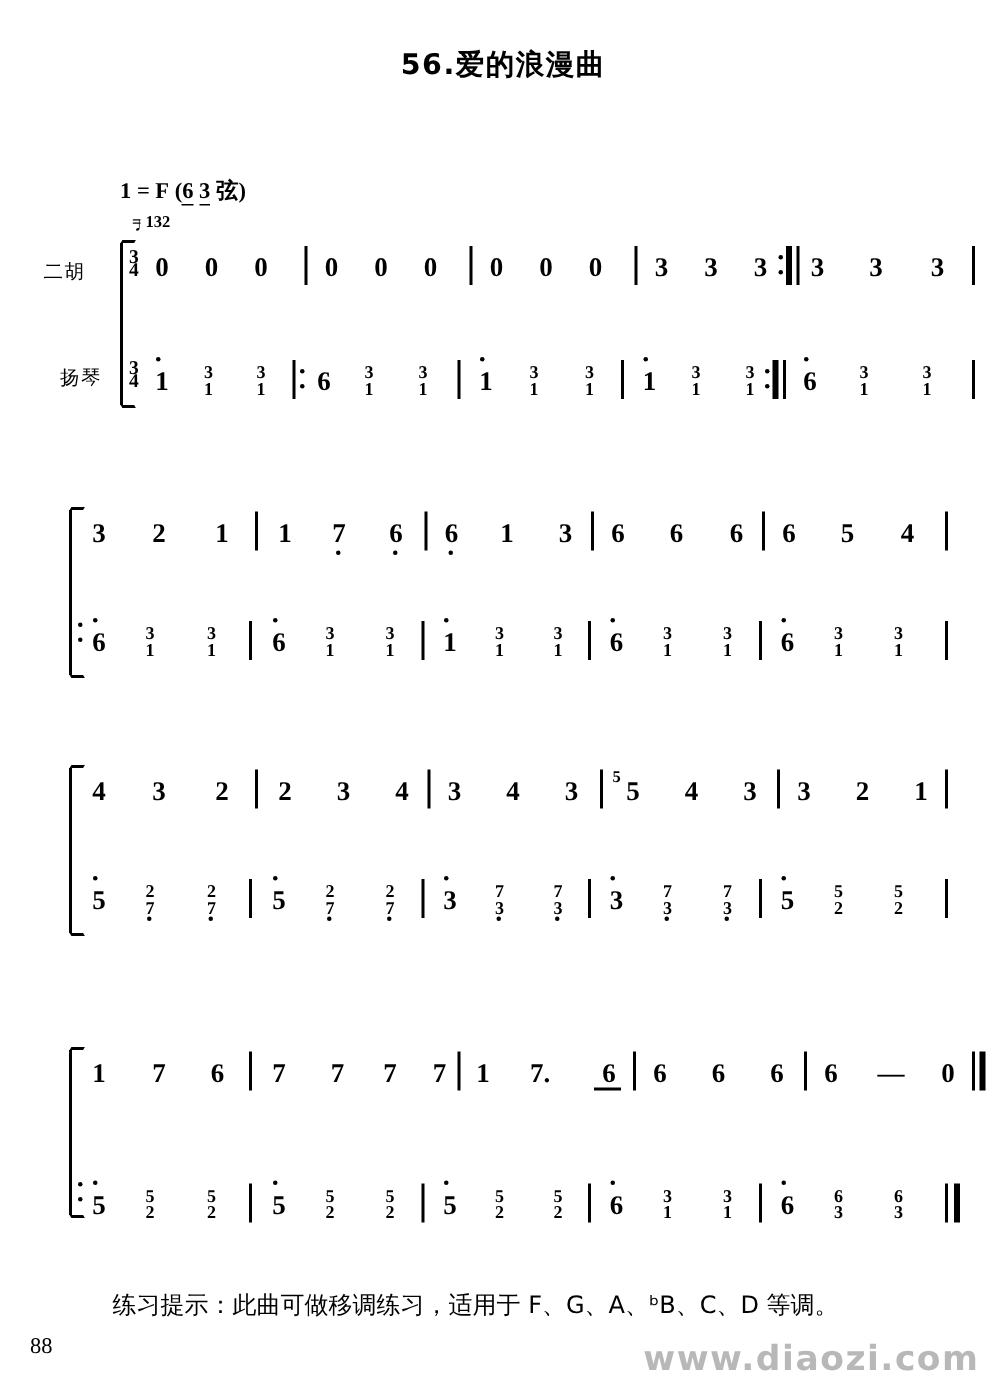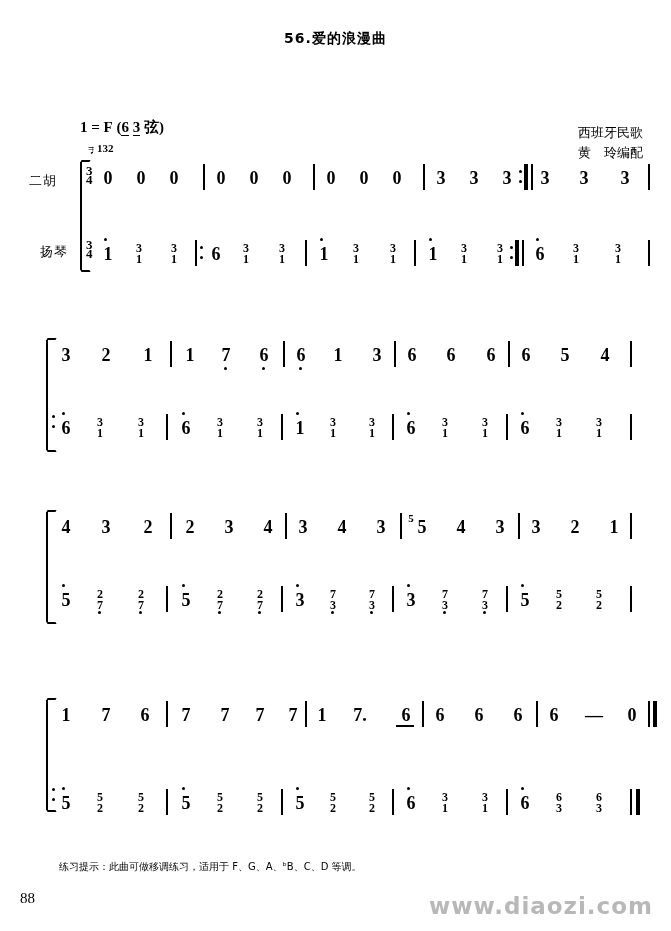--- a/index.html
+++ b/index.html
@@ -10,21 +10,21 @@
     color:#000;
     position:relative;
     overflow:hidden;
   }
   .page{position:relative;width:671px;height:931px;}
 
   
   .title{
     position:absolute;top:30px;left:0;width:671px;
     text-align:center;
-    font-size:14px;
+    font-size:19px;
     font-weight:bold;
     font-family:"DejaVu Sans", sans-serif;
     letter-spacing:1px;
   }
 
   
   .keyline{
     position:absolute;left:80px;top:118px;
     font-size:15px;font-weight:bold;
     font-family:"Liberation Serif", serif;
@@ -112,22 +112,22 @@
   
   .beam{position:absolute;height:1.5px;background:#000;}
 
   
   .dot{position:absolute;width:3px;height:3px;border-radius:50%;background:#000;}
 
   .thickbar{position:absolute;width:4px;background:#000;}
 
   
   .tip{
-    position:absolute;left:59px;top:860px;
-    font-size:10px;
+    position:absolute;left:75px;top:860px;
+    font-size:16px;
     font-family:"DejaVu Sans", sans-serif;
   }
   .pageno{
     position:absolute;left:20px;top:890px;
     font-size:15px;
     font-family:"Liberation Serif", serif;
   }
   .wm1{
     position:absolute;right:18px;top:855px;
     font-size:30px;font-weight:bold;
@@ -150,24 +150,20 @@
 
   <div class="title">56.爱的浪漫曲</div>
 
   <div class="keyline">
     1&nbsp;=&nbsp;F&nbsp;(<span class="under">6</span>&nbsp;<span class="under">3</span>&nbsp;弦)
   </div>
   <div class="tempo">
     <span class="note">♩</span> <span>= 132</span>
   </div>
 
-  <div class="credits">
-    <div>西班牙民歌</div>
-    <div>黄　玲编配</div>
-  </div>
 
   <div class="system" style="top:0;height:300px;">
 
     <div class="inst" style="left:29px;top:172px;">二胡</div>
     <div class="inst" style="left:40px;top:243px;">扬琴</div>
 
     <div class="brace" style="left:80px;top:162px;height:108px;"></div>
 
     <div class="timesig" style="left:86px;top:166px;">
       <span class="top">3</span>

